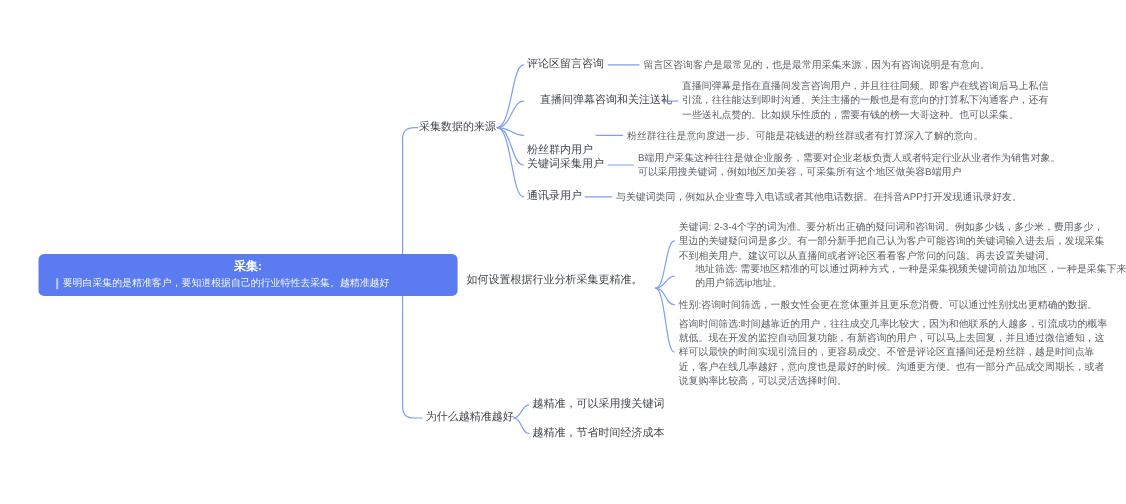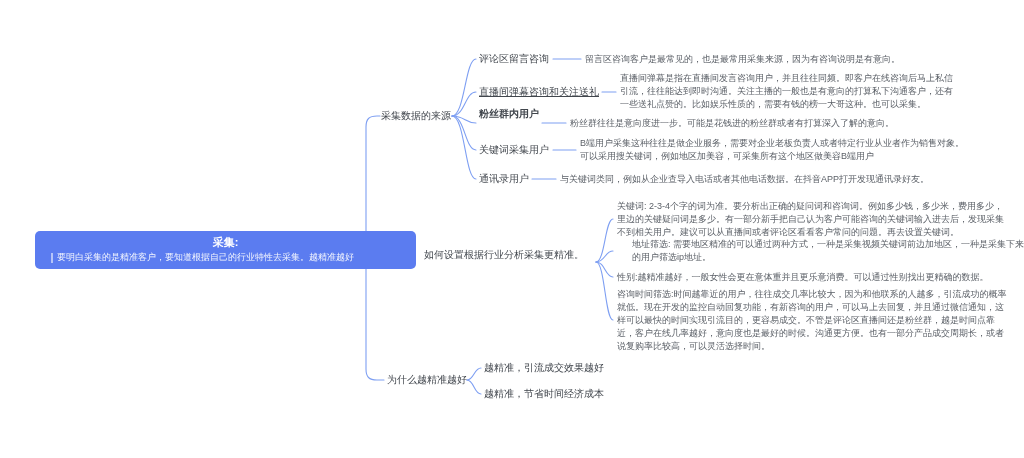--- a/index.html
+++ b/index.html
@@ -19,22 +19,22 @@
   .root-body{display:flex;align-items:center;gap:4px;}
   .qbar{display:inline-block;width:2px;height:10px;background:rgba(255,255,255,.55);flex:0 0 2px;}
   .root-note{font-size:9px;line-height:15px;white-space:nowrap;color:rgba(255,255,255,.92);}
 
   .label{position:absolute;font-size:10px;line-height:14px;color:#41464d;white-space:nowrap;}
   .note{position:absolute;font-size:9px;line-height:13px;color:#5c6168;}
   .nw{white-space:nowrap;}
 
   .b1l{left:381px;top:109px;}
   .c10{left:479px;top:52px;}
-  .c11{left:479px;top:85px;text-decoration:underline;}
-  .c12{left:479px;top:107px;font-weight:bold;}
+  .c11{left:491px;top:85px;}
+  .c12{left:479px;top:130px;}
   .c13{left:479px;top:143px;}
   .c14{left:479px;top:172px;}
   .n10{left:585px;top:53px;}
   .n11{left:620px;top:72px;width:334px;}
   .n12{left:570px;top:117px;}
   .n13{left:580px;top:137px;width:392px;}
   .n14{left:560px;top:173px;}
 
   .b2t{left:380px;top:248px;margin-left:44px;}
   .b2s{position:absolute;left:390px;top:262px;display:flex;align-items:center;gap:5px;}
@@ -97,20 +97,20 @@
   <div class="label c14">通讯录用户</div>
   <div class="note nw n10">留言区咨询客户是最常见的，也是最常用采集来源，因为有咨询说明是有意向。</div>
   <div class="note n11">直播间弹幕是指在直播间发言咨询用户，并且往往同频。即客户在线咨询后马上私信引流，往往能达到即时沟通。关注主播的一般也是有意向的打算私下沟通客户，还有一些送礼点赞的。比如娱乐性质的，需要有钱的榜一大哥这种。也可以采集。</div>
   <div class="note nw n12">粉丝群往往是意向度进一步。可能是花钱进的粉丝群或者有打算深入了解的意向。</div>
   <div class="note n13">B端用户采集这种往往是做企业服务，需要对企业老板负责人或者特定行业从业者作为销售对象。可以采用搜关键词，例如地区加美容，可采集所有这个地区做美容B端用户</div>
   <div class="note nw n14">与关键词类同，例如从企业查导入电话或者其他电话数据。在抖音APP打开发现通讯录好友。</div>
 
   <div class="label b2t">如何设置根据行业分析采集更精准。</div>
   <div class="note k0">关键词: 2-3-4个字的词为准。要分析出正确的疑问词和咨询词。例如多少钱，多少米，费用多少，里边的关键疑问词是多少。有一部分新手把自己认为客户可能咨询的关键词输入进去后，发现采集不到相关用户。建议可以从直播间或者评论区看看客户常问的问题。再去设置关键词。</div>
   <div class="note k1">地址筛选: 需要地区精准的可以通过两种方式，一种是采集视频关键词前边加地区，一种是采集下来的用户筛选ip地址。</div>
-  <div class="note nw k2">性别:越精准越好，一般女性会更在意体重并且更乐意消费。可以通过性别找出更精确的数据。</div>
+  <div class="note nw k2">性别:咨询时间筛选，一般女性会更在意体重并且更乐意消费。可以通过性别找出更精确的数据。</div>
   <div class="note k3">咨询时间筛选:时间越靠近的用户，往往成交几率比较大，因为和他联系的人越多，引流成功的概率就低。现在开发的监控自动回复功能，有新咨询的用户，可以马上去回复，并且通过微信通知，这样可以最快的时间实现引流目的，更容易成交。不管是评论区直播间还是粉丝群，越是时间点靠近，客户在线几率越好，意向度也是最好的时候。沟通更方便。也有一部分产品成交周期长，或者说复购率比较高，可以灵活选择时间。</div>
 
   <div class="label b3l">为什么越精准越好</div>
-  <div class="label c30">越精准，引流成交效果越好</div>
+  <div class="label c30">越精准，可以采用搜关键词</div>
   <div class="label c31">越精准，节省时间经济成本</div>
 
 </div>
 
 </body></html>

